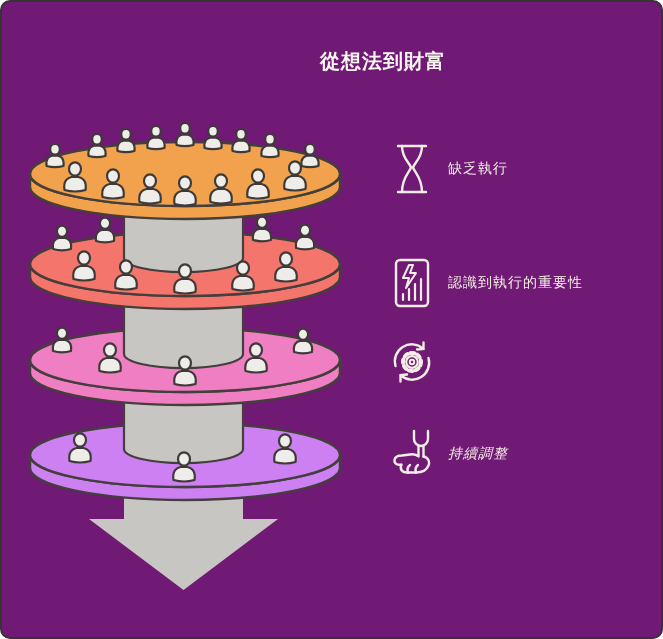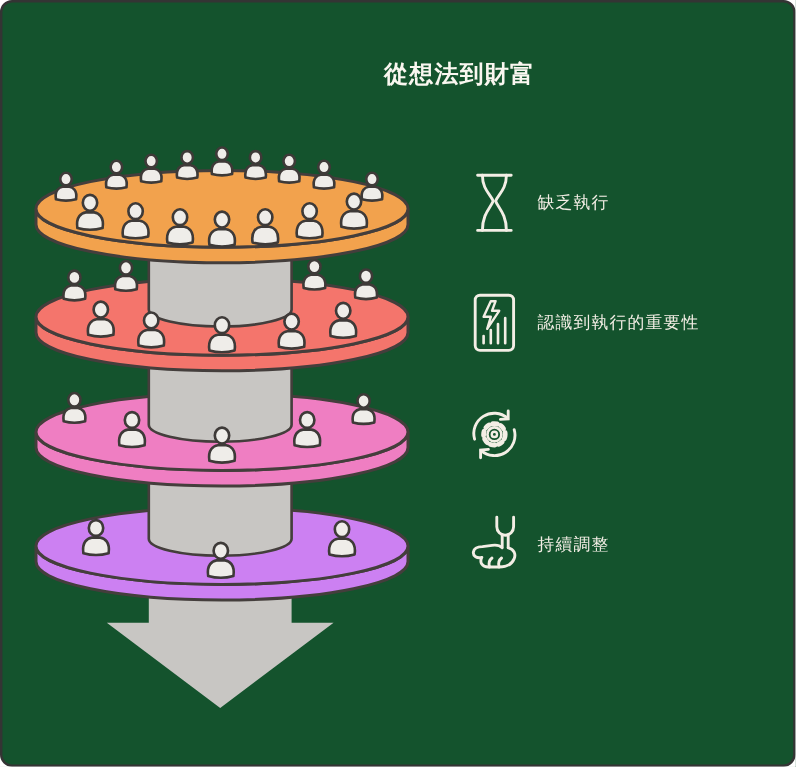--- a/index.html
+++ b/index.html
@@ -1,19 +1,19 @@
 <!DOCTYPE html>
 <html><head>
 <meta charset="utf-8">
 <style>
   html,body{margin:0;padding:0;background:#ffffff;}
   .panel{
     position:relative;
     width:663px;height:639px;
-    background:#14532d;
+    background:#701a75;
     border:2px solid #343434;
     border-radius:10px;
     box-sizing:border-box;
     overflow:hidden;
     font-family:"DejaVu Sans","Liberation Sans",sans-serif;
   }
   .title{
     position:absolute;
     left:381px;top:46px;
     transform:translateX(-50%);
@@ -37,23 +37,23 @@
     flex:0 0 48px;
   }
   .legend-row .label{
     margin-left:12px;
     color:#F3EEE5;
     font-size:14px;
     letter-spacing:1px;
     white-space:nowrap;
   }
   .row-1{top:138px;}
-  .row-2{top:238px;justify-content:flex-end;}
+  .row-2{top:252px;justify-content:flex-end;}
   .row-3{top:331px;}
-  .row-4{top:423px;}
+  .row-4{top:423px;font-style:italic;}
   .icon-box svg{stroke:#F3EEE5;fill:none;stroke-linecap:round;}
 </style>
 </head>
 <body>
 
 <div class="panel">
 
   <div class="title">從想法到財富</div>
 
   <svg class="funnel-svg" width="400" height="639" viewBox="0 0 400 639">

